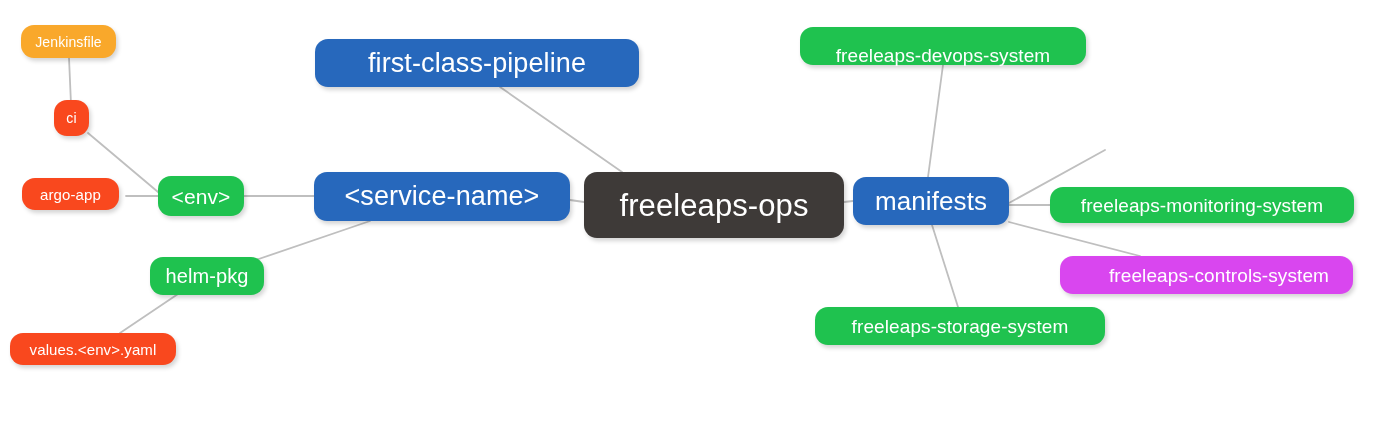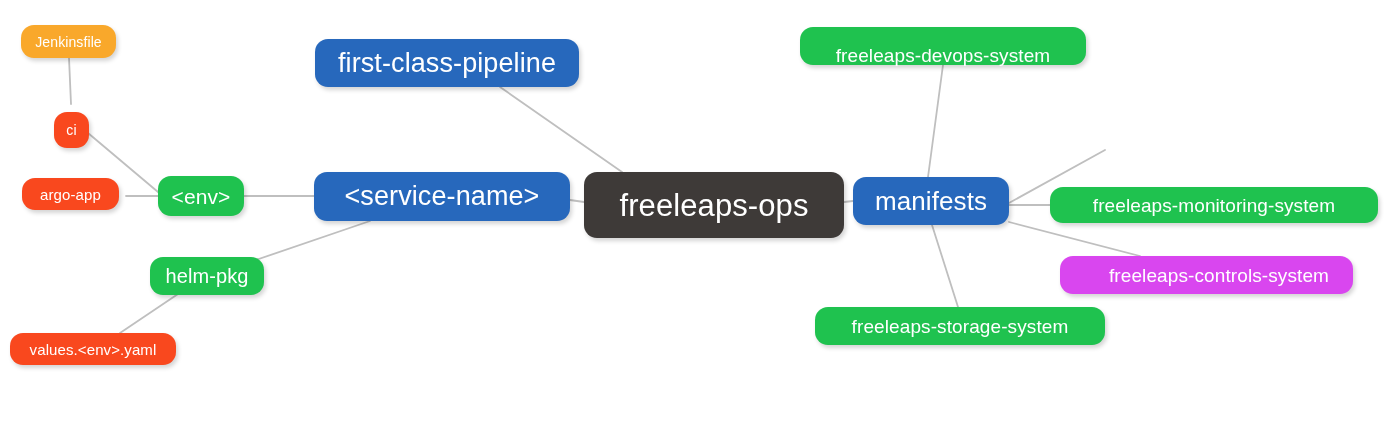--- a/index.html
+++ b/index.html
@@ -68,51 +68,51 @@
       <line x1="928" y1="177" x2="943" y2="65" stroke="#bfbfbf" stroke-width="1.8" stroke-linecap="round"></line>
       <line x1="1009" y1="203" x2="1105" y2="150" stroke="#bfbfbf" stroke-width="1.8" stroke-linecap="round"></line>
       <line x1="1009" y1="205" x2="1050" y2="205" stroke="#bfbfbf" stroke-width="1.8" stroke-linecap="round"></line>
       <line x1="1009" y1="222" x2="1140" y2="256" stroke="#bfbfbf" stroke-width="1.8" stroke-linecap="round"></line>
       <line x1="932" y1="225" x2="958" y2="307" stroke="#bfbfbf" stroke-width="1.8" stroke-linecap="round"></line>
     </svg>
   <div id="node-layer">
       <div class="node" style="left: 21px; top: 25px; width: 95px; height: 33px; background: rgb(249, 168, 43); font-size: 14px;">
         <span class="node-label">Jenkinsfile</span>
       </div>
-      <div class="node" style="left: 54px; top: 112px; width: 35px; height: 36px; background: rgb(249, 72, 30); font-size: 14px;">
+      <div class="node" style="left: 54px; top: 100px; width: 35px; height: 36px; background: rgb(249, 72, 30); font-size: 14px;">
         <span class="node-label">ci</span>
       </div>
       <div class="node" style="left: 22px; top: 178px; width: 97px; height: 32px; background: rgb(249, 72, 30); font-size: 15px;">
         <span class="node-label">argo-app</span>
       </div>
       <div class="node" style="left: 158px; top: 176px; width: 86px; height: 40px; background: rgb(31, 194, 79); font-size: 21px;">
         <span class="node-label">&lt;env&gt;</span>
       </div>
       <div class="node" style="left: 150px; top: 257px; width: 114px; height: 38px; background: rgb(31, 194, 79); font-size: 20px;">
         <span class="node-label">helm-pkg</span>
       </div>
       <div class="node" style="left: 10px; top: 333px; width: 166px; height: 32px; background: rgb(249, 72, 30); font-size: 15px;">
         <span class="node-label">values.&lt;env&gt;.yaml</span>
       </div>
-      <div class="node" style="left: 315px; top: 39px; width: 264px; height: 48px; background: rgb(39, 104, 188); font-size: 27px;">
+      <div class="node" style="left: 315px; top: 39px; width: 324px; height: 48px; background: rgb(39, 104, 188); font-size: 27px;">
         <span class="node-label">first-class-pipeline</span>
       </div>
       <div class="node" style="left: 314px; top: 172px; width: 256px; height: 49px; background: rgb(39, 104, 188); font-size: 27px;">
         <span class="node-label">&lt;service-name&gt;</span>
       </div>
       <div class="node" style="left: 584px; top: 172px; width: 260px; height: 66px; background: rgb(62, 58, 56); font-size: 31px;">
         <span class="node-label">freeleaps-ops</span>
       </div>
       <div class="node" style="left: 853px; top: 177px; width: 156px; height: 48px; background: rgb(39, 104, 188); font-size: 26px;">
         <span class="node-label">manifests</span>
       </div>
       <div class="node" style="left: 800px; top: 27px; width: 286px; height: 38px; background: rgb(31, 194, 79); font-size: 19px; align-items: flex-end;">
         <span class="node-label">freeleaps-devops-system</span>
       </div>
-      <div class="node" style="left: 1050px; top: 187px; width: 328px; height: 36px; background: rgb(31, 194, 79); font-size: 19px;">
+      <div class="node" style="left: 1050px; top: 187px; width: 304px; height: 36px; background: rgb(31, 194, 79); font-size: 19px;">
         <span class="node-label">freeleaps-monitoring-system</span>
       </div>
       <div class="node" style="left: 1060px; top: 256px; width: 293px; height: 38px; background: #d946ef; font-size: 19px; padding-left: 36px;">
         <span class="node-label">freeleaps-controls-system</span>
       </div>
       <div class="node" style="left: 815px; top: 307px; width: 290px; height: 38px; background: rgb(31, 194, 79); font-size: 19px;">
         <span class="node-label">freeleaps-storage-system</span>
       </div>
     </div>
 </div>

